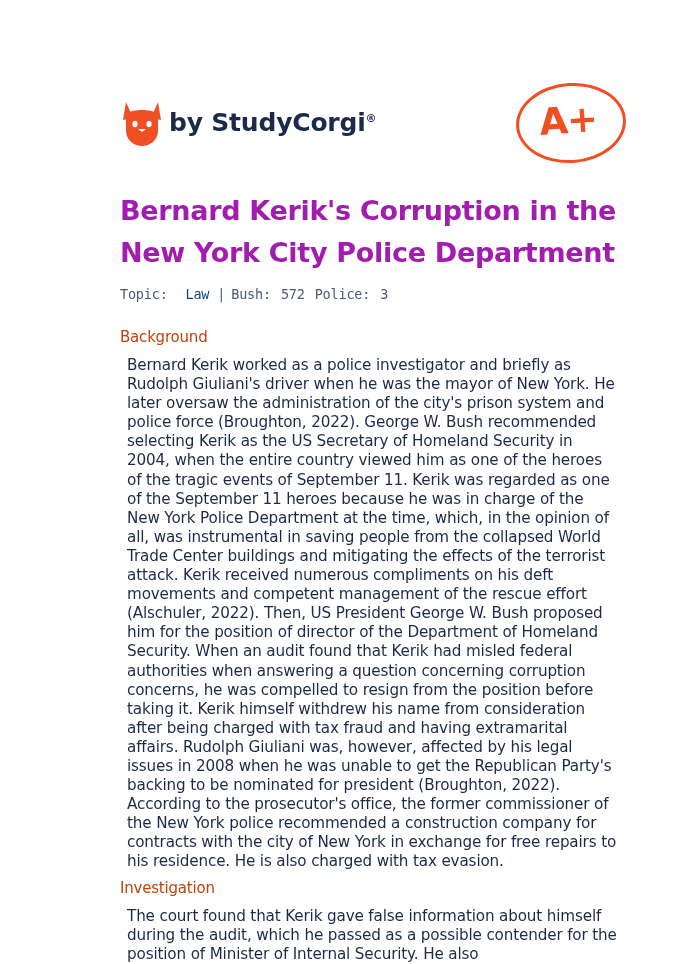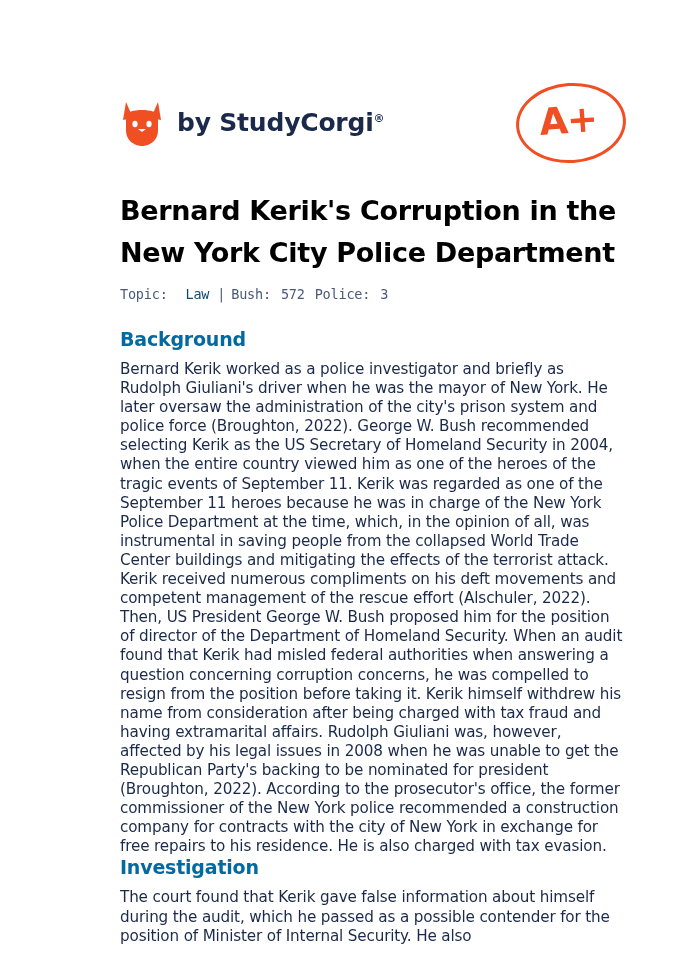--- a/index.html
+++ b/index.html
@@ -36,21 +36,21 @@
   
   .doc-header {
     display: flex;
     align-items: center;
     justify-content: space-between;
     height: 92px;
   }
   .brand {
     display: flex;
     align-items: center;
-    gap: 13px;
+    gap: 5px;
   }
   .brand-mark {
     width: 44px;
     height: 52px;
     position: relative;
     flex: none;
   }
   .brand-text {
     font-size: 25px;
     font-weight: bold;
@@ -97,21 +97,21 @@
     font-weight: bold;
     transform: rotate(-4deg);
     letter-spacing: -1px;
   }
   
   .doc-title {
     margin: 22px 0 0 0;
     font-size: 27px;
     line-height: 42px;
     font-weight: bold;
-    color: #000000;
+    color: #a21caf;
     letter-spacing: -0.3px;
   }
   .doc-meta {
     margin-top: 12px;
     font-size: 13.5px;
     color: #4a5a78;
     font-family: "DejaVu Sans Mono", monospace;
     letter-spacing: -0.2px;
   }
   .doc-meta a {
@@ -122,27 +122,27 @@
     padding: 0 6px 0 8px;
     color: #4a5a78;
   }
   .doc-meta .gap {
     display: inline-block;
     width: 10px;
   }
   
   h2.section-heading {
     margin: 26px 0 10px 0;
-    font-size: 19px;
-    font-weight: bold;
-    color: #0369a1;
+    font-size: 15px;
+    font-weight: normal;
+    color: #c2410c;
     letter-spacing: -0.2px;
   }
   p.body-text {
-    margin: 0;
+    margin: 7px;
     font-size: 15.2px;
     line-height: 19.1px;
     color: #1b2a4a;
     text-align: left;
     letter-spacing: -0.15px;
   }
   p.body-text + h2.section-heading {
     margin-top: 0;
   }
 </style>

